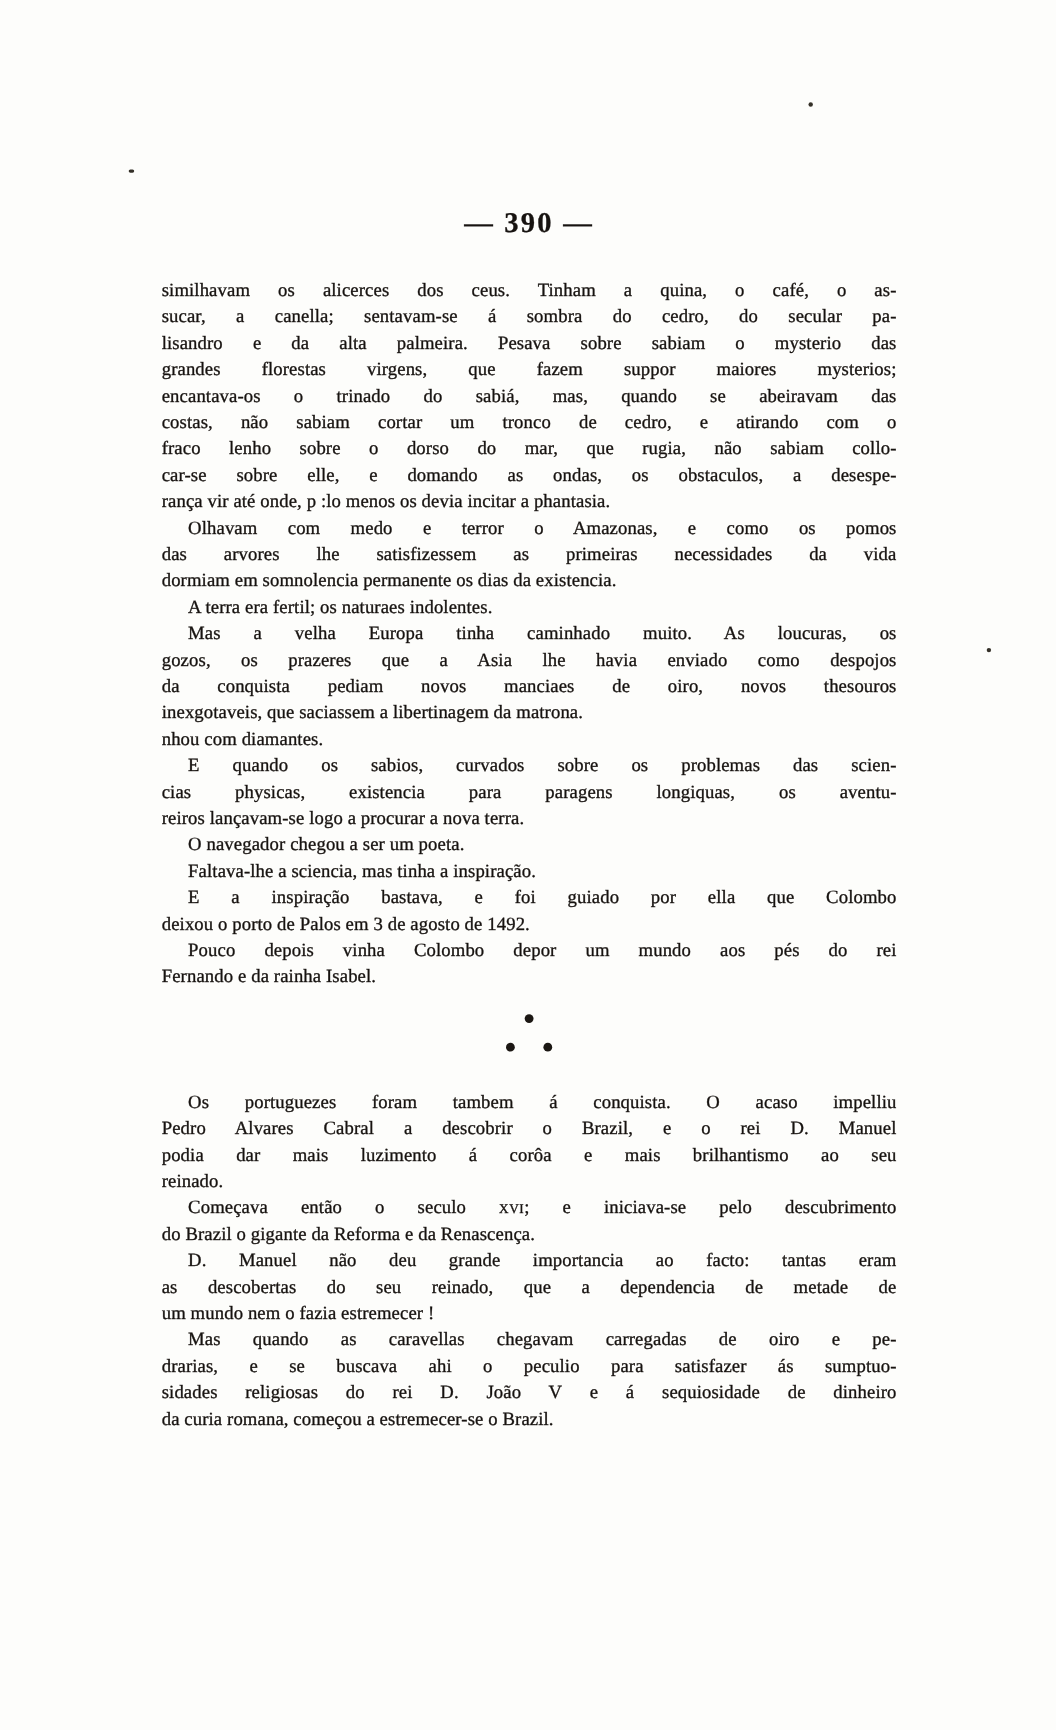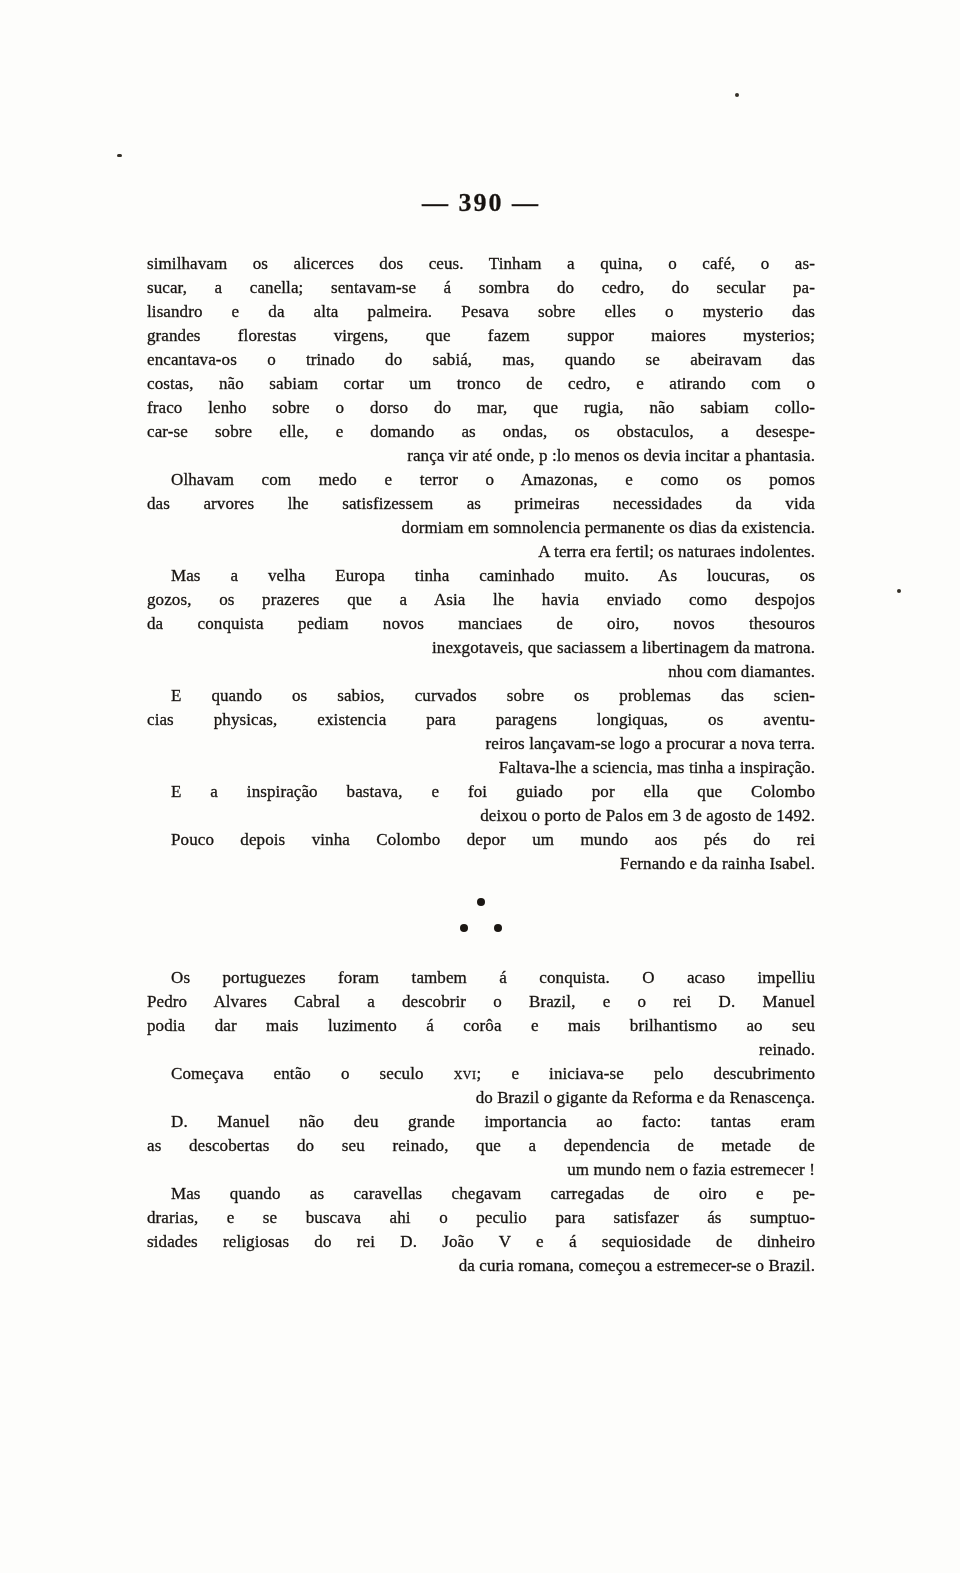--- a/index.html
+++ b/index.html
@@ -37,21 +37,21 @@
     line-height: 24px;
     height: 24px;
     letter-spacing: 0.1px;
     -webkit-text-stroke: 0.35px rgba(23,19,16,0.85);
     overflow: hidden;
   }
   .line.j {
     text-align: justify;
     text-align-last: justify;
   }
-  .line.end { text-align: right; }
+  .line.end { text-align: left; }
   .ind { text-indent: 24px; }
   .it { }
   .sc { font-variant: small-caps; letter-spacing: 0.5px; }
   .sep {
     margin: 22px 0 34px 0;
     text-align: center;
   }
   .sep .row { height: 8px; line-height: 0; }
   .sep .row2 { margin-top: 18px; }
   .dot {
@@ -85,21 +85,21 @@
   <div class="speck s4"></div>
   <div class="speck s5"></div>
 
   <div class="textblock">
 
     <div class="pageno">— 390 —</div>
 
     <p class="para">
       <span class="line j" style="display:block">similhavam os alicerces dos ceus. Tinham a quina, o café, o as-</span>
       <span class="line j" style="display:block">sucar, a canella; sentavam-se á sombra do cedro, do secular pa-</span>
-      <span class="line j" style="display:block">lisandro e da alta palmeira. Pesava sobre elles o mysterio das</span>
+      <span class="line j" style="display:block">lisandro e da alta palmeira. Pesava sobre sabiam o mysterio das</span>
       <span class="line j" style="display:block">grandes florestas virgens, que fazem suppor maiores mysterios;</span>
       <span class="line j" style="display:block">encantava-os o trinado do sabiá, mas, quando se abeiravam das</span>
       <span class="line j" style="display:block">costas, não sabiam cortar um tronco de cedro, e atirando com o</span>
       <span class="line j" style="display:block">fraco lenho sobre o dorso do mar, que rugia, não sabiam collo-</span>
       <span class="line j" style="display:block">car-se sobre elle, e domando as ondas, os obstaculos, a desespe-</span>
       <span class="line end" style="display:block">rança vir até onde, p :lo menos os devia incitar a phantasia.</span>
     </p>
 
     <p class="para">
       <span class="line j ind" style="display:block">Olhavam com medo e terror o Amazonas, e como os pomos</span>
@@ -121,20 +121,23 @@
     <p class="para">
       <span class="line end" style="display:block">nhou com diamantes.</span>
     </p>
 
     <p class="para">
       <span class="line j ind" style="display:block">E quando os sabios, curvados sobre os problemas das scien-</span>
       <span class="line j" style="display:block">cias physicas, existencia para paragens longiquas, os aventu-</span>
       <span class="line end" style="display:block">reiros lançavam-se logo a procurar a nova terra.</span>
     </p>
 
+    <p class="para">
+      <span class="line end ind" style="display:block">O navegador chegou a ser um poeta.</span>
+    </p>
 
     <p class="para">
       <span class="line end ind" style="display:block"><span>Faltava-lhe a sciencia, mas tinha a </span><span class="it">inspiração.</span></span>
     </p>
 
     <p class="para">
       <span class="line j ind" style="display:block">E a inspiração bastava, e foi guiado por ella que Colombo</span>
       <span class="line end" style="display:block">deixou o porto de Palos em 3 de agosto de 1492.</span>
     </p>
 

